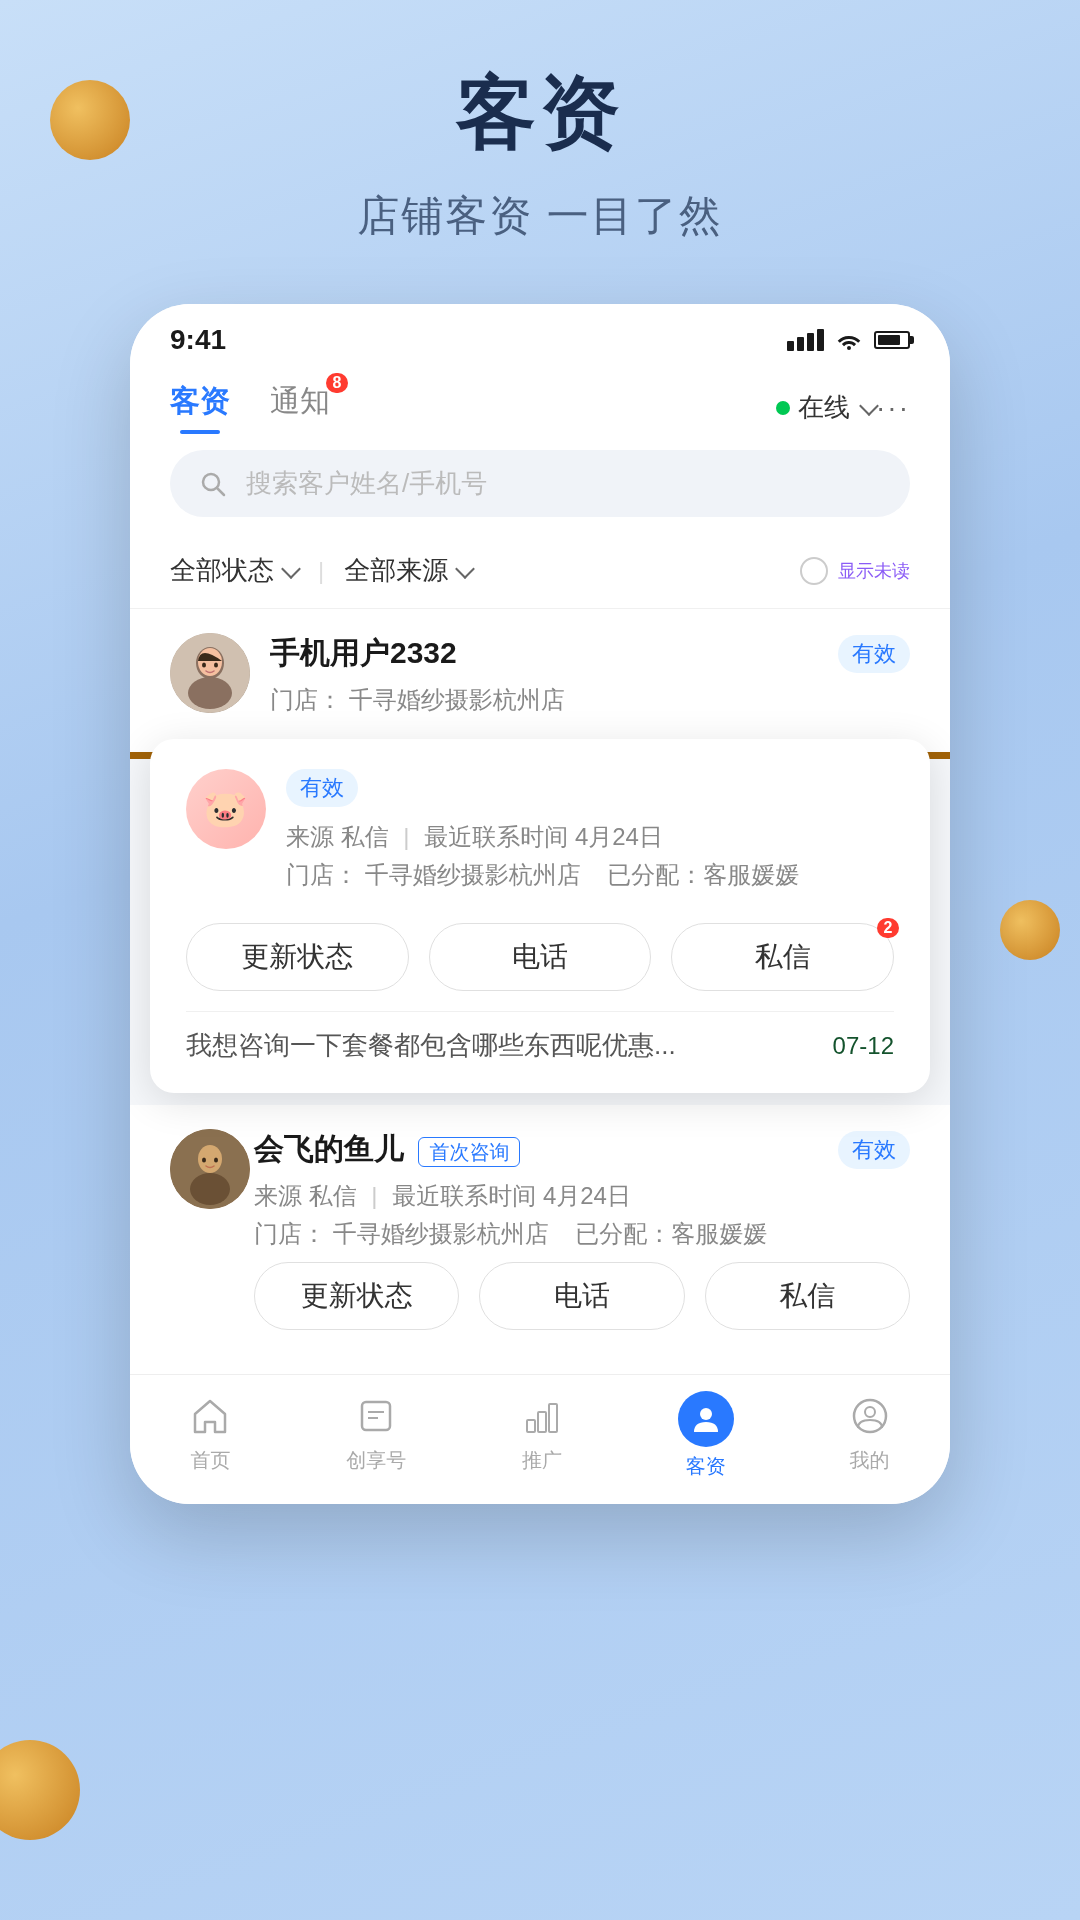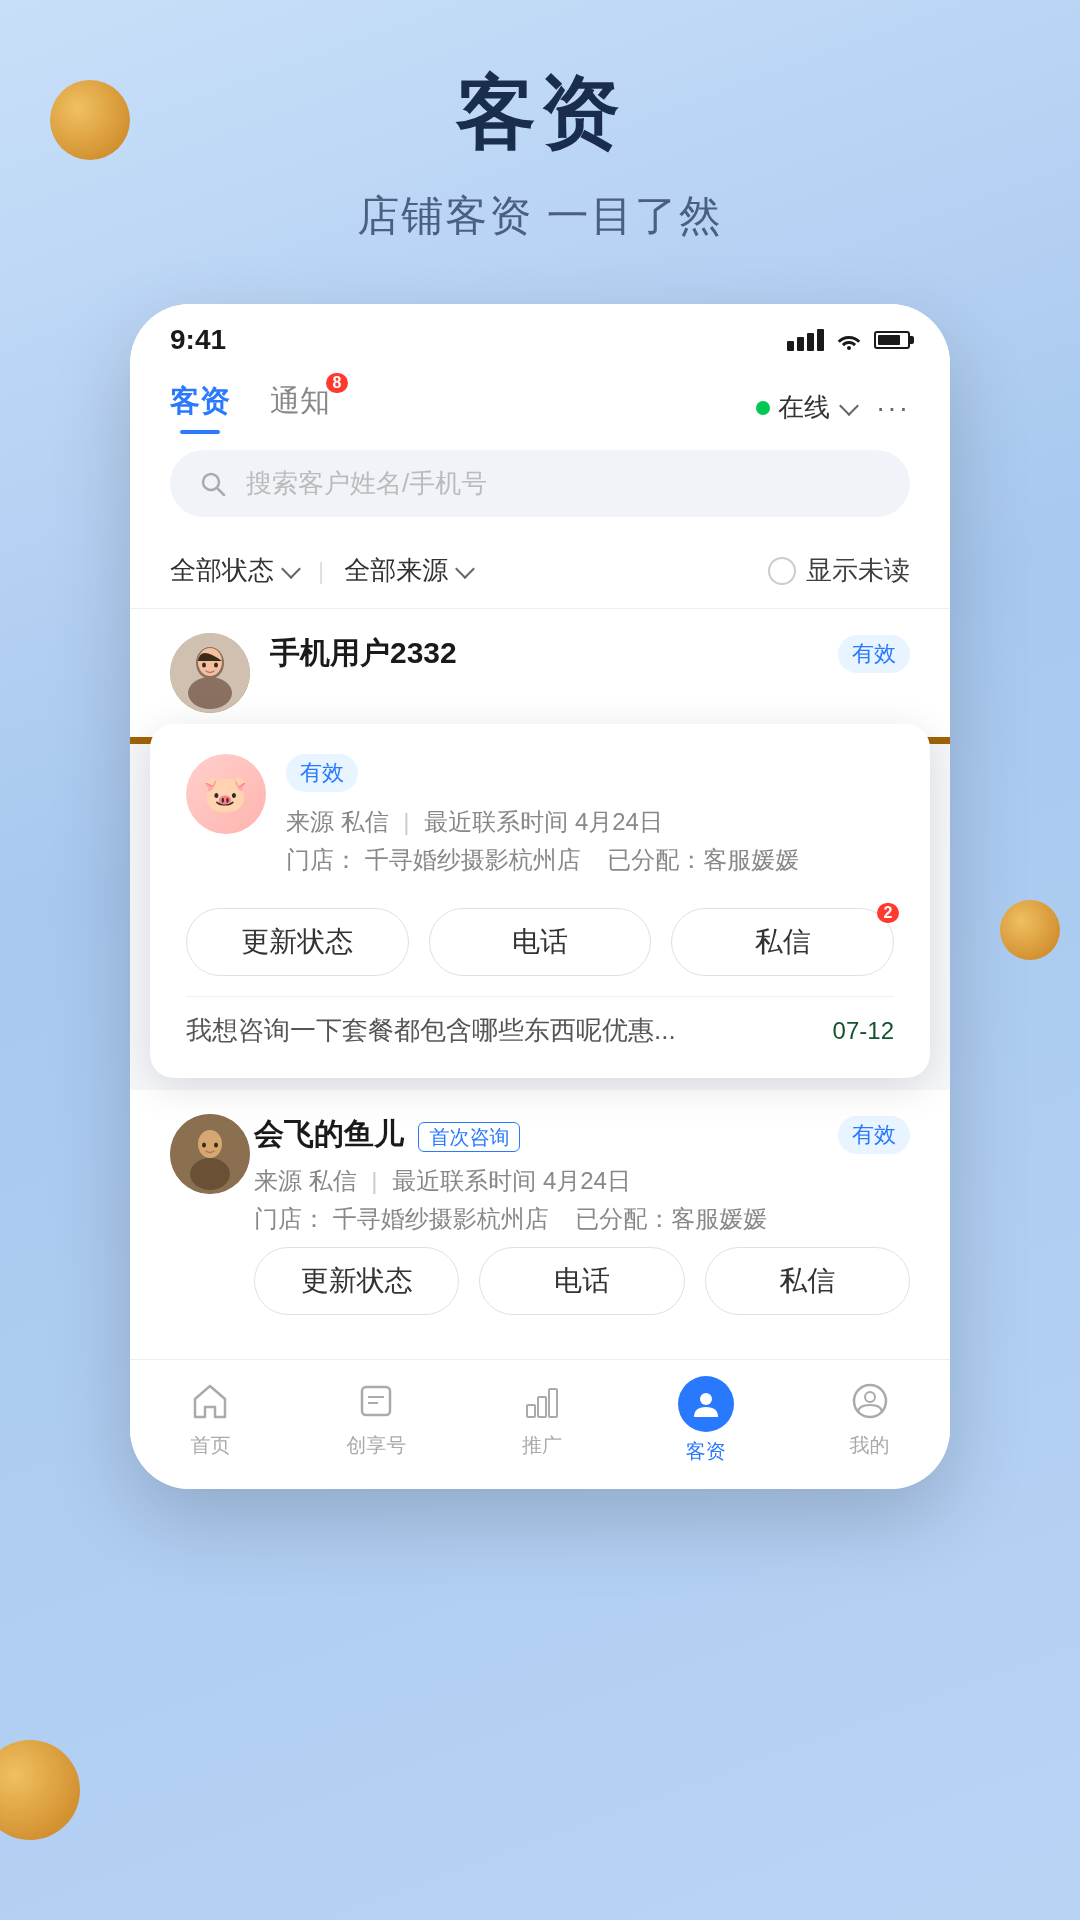--- a/index.html
+++ b/index.html
@@ -173,21 +173,21 @@
       font-size: 16px;
       font-weight: 700;
       border-radius: 10px;
       padding: 1px 6px;
       min-width: 22px;
       text-align: center;
     }
     .header-actions {
       display: flex;
       align-items: center;
-      gap: 20px;
+      gap: 0;
       justify-content: space-between;
     }
     .online-status {
       display: flex;
       align-items: center;
       gap: 8px;
       font-size: 26px;
       color: #333;
     }
     .online-dot {
@@ -241,22 +241,22 @@
       color: #333;
     }
     .filter-divider {
       color: #ddd;
       font-size: 24px;
     }
     .unread-filter {
       display: flex;
       align-items: center;
       gap: 10px;
-      font-size: 26px;
-      color: #404040;
+      font-size: 18px;
+      color: #8b5cf6;
       margin-left: auto;
     }
     .circle-btn {
       width: 28px;
       height: 28px;
       border-radius: 50%;
       border: 2px solid #ccc;
       background: transparent;
     }
 
@@ -578,20 +578,24 @@
           <path d="M36 38 Q40 41 44 38" fill="none" stroke="#c07070" stroke-width="1.5" stroke-linecap="round"></path>
         </svg>
       </div>
       <div class="card-content">
         <div class="card-top-row">
           <div>
             <span class="customer-name">手机用户2332</span>
           </div>
           <span class="tag-valid">有效</span>
         </div>
+        <div class="card-store">
+          <span>门店：</span>
+          <span>千寻婚纱摄影杭州店</span>
+        </div>
       </div>
     </div>
   </div>
 
   <div class="featured-card">
     <div style="display:flex; gap:20px; align-items:flex-start;">
       <div class="avatar-placeholder">🐷</div>
       <div class="card-content">
         <div class="card-top-row">
           <span class="tag-valid">有效</span>

